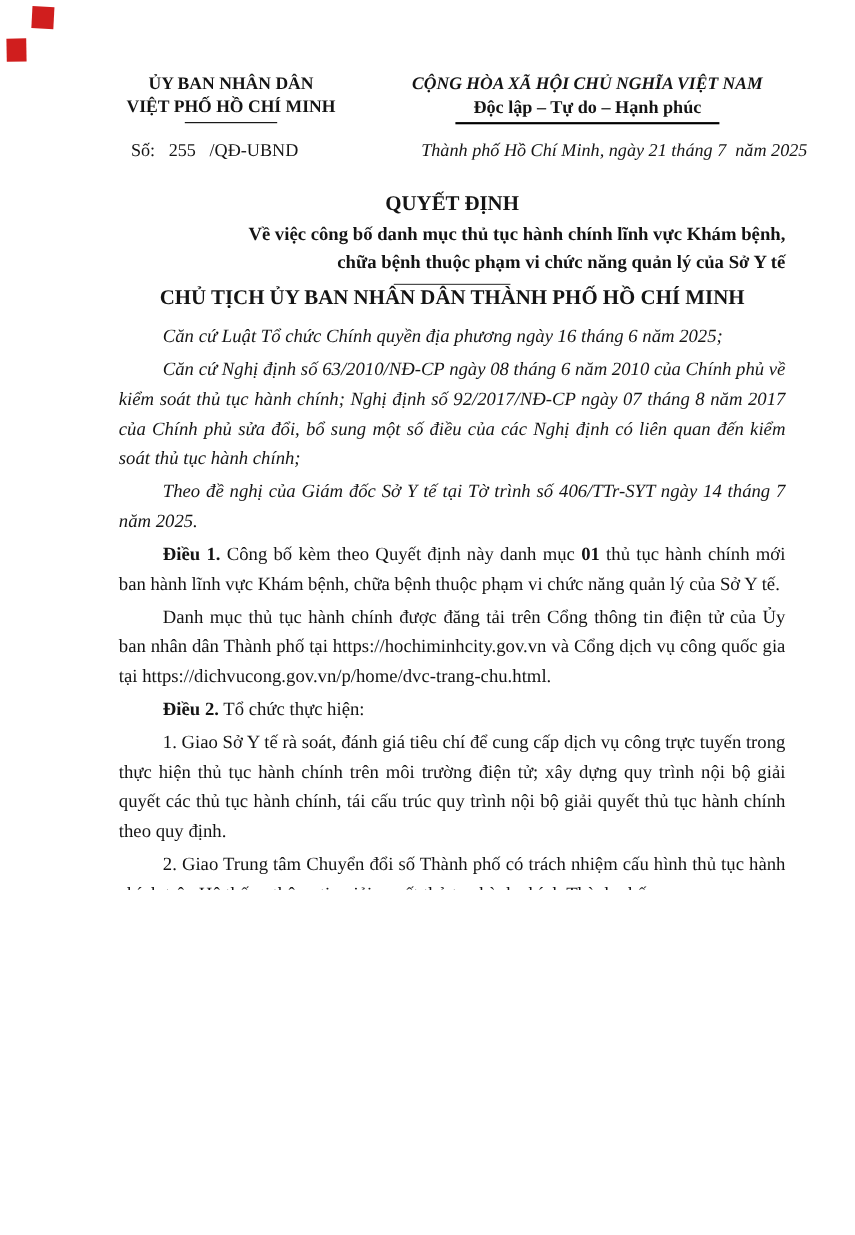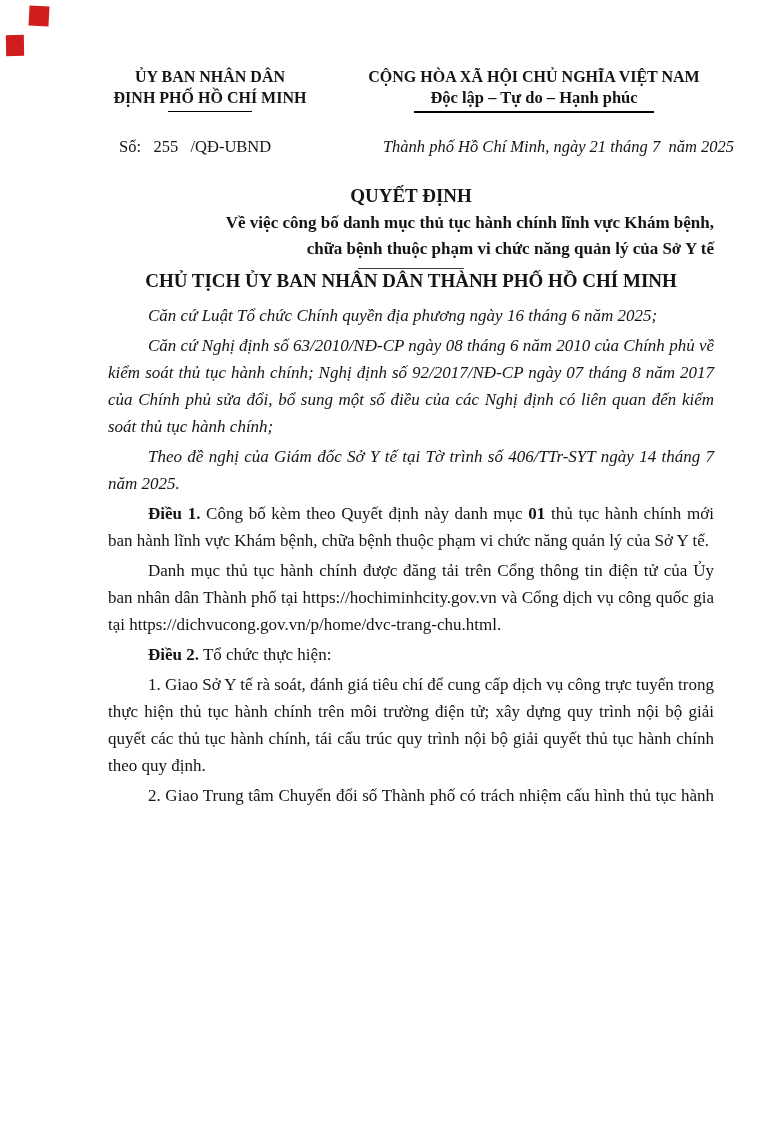--- a/index.html
+++ b/index.html
@@ -12,26 +12,26 @@
     overflow:hidden;
   }
   .stamp{position:absolute;}
   .stamp-a{left:29px;top:6px;width:20px;height:20px;transform:rotate(3deg);}
   .stamp-b{left:6px;top:35px;width:18px;height:21px;transform:rotate(-1deg);}
   .content{position:absolute;left:108px;top:66px;width:606px;}
   
   .header-row{display:flex;justify-content:space-between;margin-left:-16px;width:628px;}
   .org-block{width:236px;text-align:center;font-weight:bold;font-size:16px;line-height:21px;}
   .national-block{width:372px;text-align:center;font-weight:bold;}
-  .national-line1{font-size:16px;line-height:21px;}
+  .national-line1{font-size:16px;line-height:21px;font-style:italic;}
   .national-line2{font-size:16.5px;line-height:21px;}
   .rule{border-top:1.6px solid #000;height:0;}
   .rule-left{width:84px;margin:3px auto 0;}
   .rule-right{width:240px;border-top-width:2px;margin:3px auto 0;}
-  .meta-row{display:flex;justify-content:space-between;align-items:baseline;margin-left:-16px;width:642px;margin-top:24px;}
+  .meta-row{display:flex;justify-content:space-between;align-items:baseline;margin-left:-16px;width:642px;margin-top:14px;}
   .doc-number{font-size:16.5px;white-space:pre;margin-left:27px;}
   .place-date{font-style:italic;font-size:16.5px;white-space:pre;}
   
   .title-block{margin-top:26px;}
   .doc-title{text-align:center;font-weight:bold;font-size:19px;line-height:25px;}
   .doc-subtitle{text-align:right;font-weight:bold;font-size:17px;line-height:26px;margin-top:2px;}
   .rule-subtitle{width:106px;border-top:1.5px solid #3a3a3a;margin:6px auto 0;}
   .authority{text-align:center;font-weight:bold;font-size:19px;line-height:24px;}
   
   .body-text{margin-top:9px;}
@@ -52,21 +52,21 @@
 <div class="page">
 
   <div class="stamp stamp-a" style="background: rgb(208, 30, 30);"></div>
   <div class="stamp stamp-b" style="background: rgb(208, 30, 30);"></div>
 
   <div class="content">
 
     <div class="header-row">
       <div class="org-block">
         <div>ỦY BAN NHÂN DÂN</div>
-        <div>ĐỊNH PHỐ HỒ CHÍ MINH</div>
+        <div>VIỆT PHỐ HỒ CHÍ MINH</div>
         <div class="rule rule-left"></div>
       </div>
       <div class="national-block">
         <div class="national-line1">CỘNG HÒA XÃ HỘI CHỦ NGHĨA VIỆT NAM</div>
         <div class="national-line2">Độc lập – Tự do – Hạnh phúc</div>
         <div class="rule rule-right"></div>
       </div>
     </div>
 
     <div class="meta-row">

